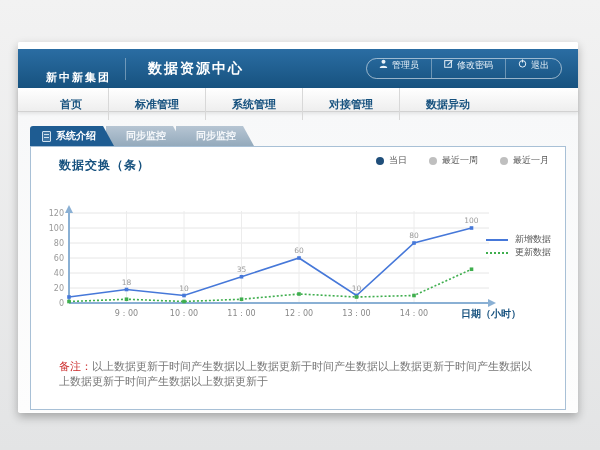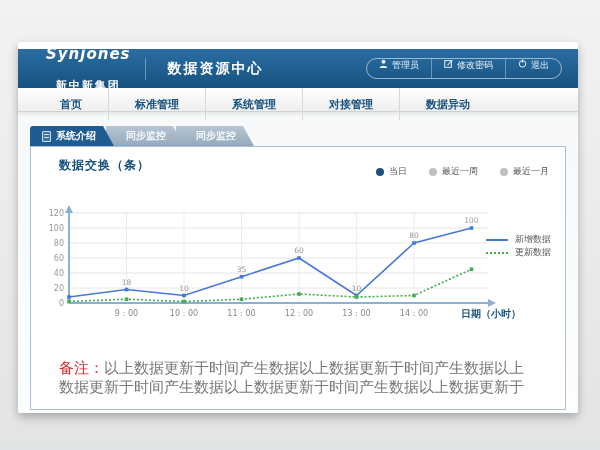--- a/index.html
+++ b/index.html
@@ -44,45 +44,44 @@
     padding-left:20px; color:#f4f7fa; }
   .tab .doc-icon { width:9px; height:11px; border:1px solid #cfe0ee; border-radius:1px;
     position:relative; background:rgba(255,255,255,.15); }
   .tab .doc-icon:before { content:""; position:absolute; left:1px; right:1px; top:2px;
     height:1px; background:#cfe0ee; box-shadow:0 3px 0 #cfe0ee; }
 
   .panel { position:absolute; left:12px; top:34px; width:536px; height:264px;
     background:#fff; border:1px solid #a8c0d6; }
 
   
-  .filters { position:absolute; top:18px; right:16px; display:flex; gap:22px; }
+  .filters { position:absolute; top:7px; right:16px; display:flex; gap:22px; }
   .radio { display:flex; align-items:center; gap:5px; font-size:9px; color:#555; cursor:pointer; }
   .radio .dot { width:8px; height:8px; border-radius:50%; background:#bfbfbf; }
   .radio.selected .dot { background:#1f4e7a; }
 
   .ylabel { position:absolute; left:28px; top:10px; font-size:12px; color:#17527f; font-weight:bold; letter-spacing:1px; }
   .chart-wrap { position:absolute; left:18px; top:38px; }
   .legend { position:absolute; right:14px; top:86px; display:flex; flex-direction:column; }
   .legend .item { display:flex; align-items:center; gap:7px; font-size:9px; color:#555; }
   .legend .sample { width:22px; height:0; }
   .legend .sample.solid { border-top:2px solid #4678d9; }
   .legend .sample.dotted { border-top:2px dotted #3fae4e; }
 
-  .note { position:absolute; left:28px; top:212px; right:32px; font-size:15px; color:#777; }
+  .note { position:absolute; left:28px; top:212px; right:32px; font-size:11px; color:#777; }
   .note .prefix { color:#cc2b2b; }
 </style>
 </head>
 <body>
 
 <div class="window">
   <div class="topstrip"></div>
 
   <div class="appbar">
     <div class="logo">
-      <div class="logo-en">Synjones</div>
       <div class="logo-cn">新中新集团</div>
     </div>
     <div class="appbar-sep"></div>
     <div class="app-title">数据资源中心</div>
 
     <div class="user-pill">
       <div class="seg">
         <span>
           <svg width="9" height="9" viewBox="0 0 10 10">
               <circle cx="5" cy="3" r="2.2" fill="#eaf2f9"></circle>

